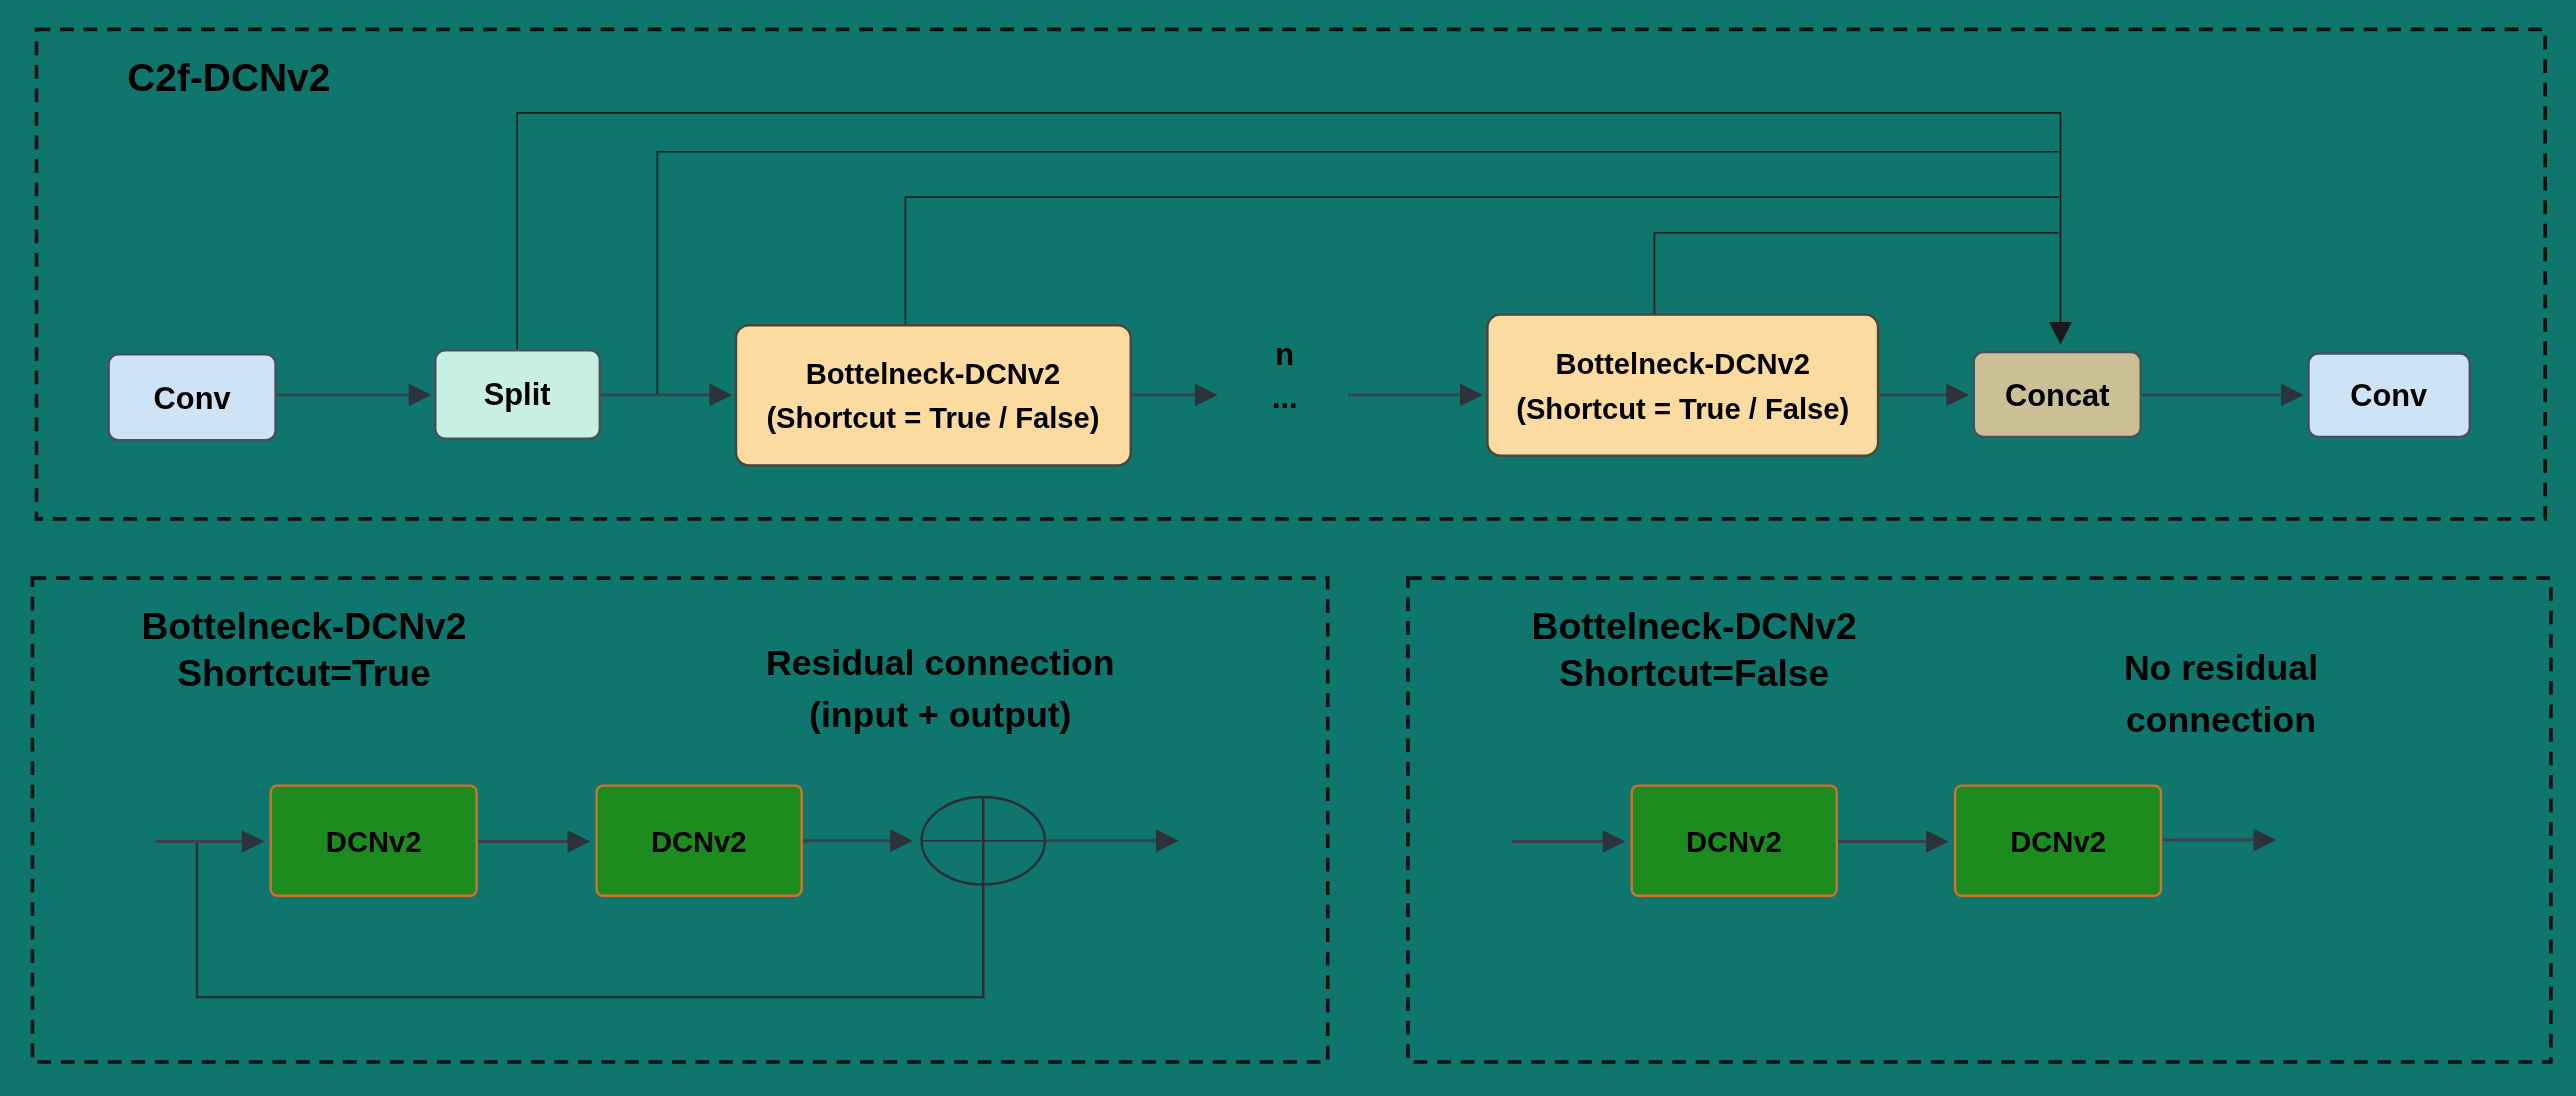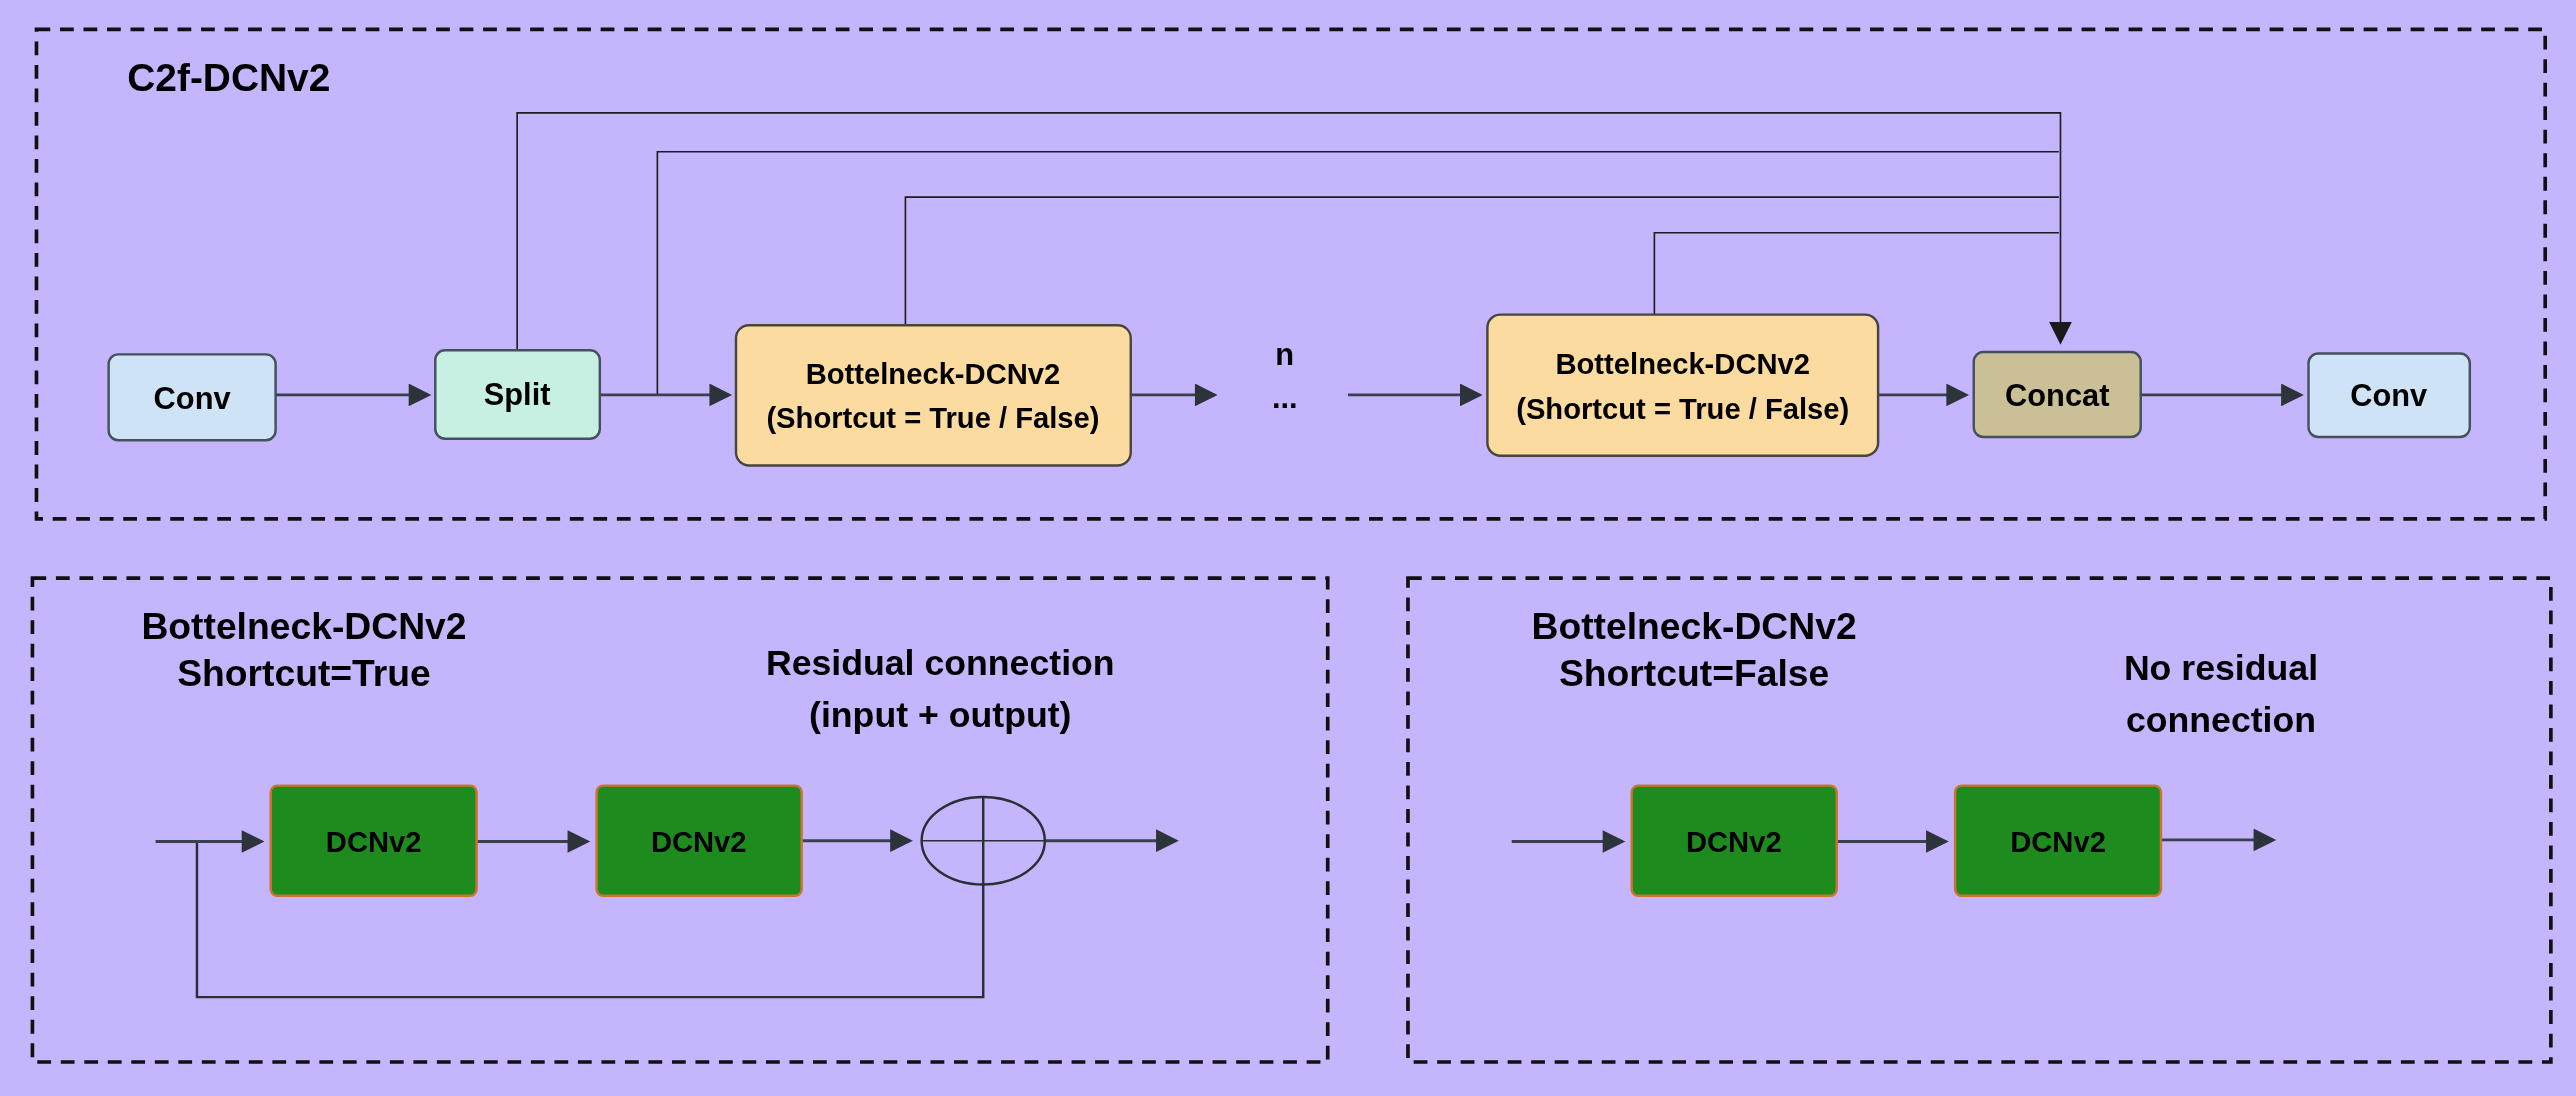--- a/index.html
+++ b/index.html
@@ -1,16 +1,16 @@
 <!DOCTYPE html>
 <html style="font-size:13px"><head>
 <meta charset="utf-8">
 <style>
   html,body{margin:0;padding:0;background:#ffffff;}
-  .stage{width:2576px;height:1097px;position:relative;background:#c4b5fd;
+  .stage{width:2576px;height:1097px;position:relative;background:#0f766e;
          font-family:"Liberation Sans", sans-serif;}
   svg{display:block;}
   .dashed-box{fill:none;stroke:#111111;stroke-width:4.5;stroke-dasharray:17 12;}
   .node{stroke:#44505c;stroke-width:3;}
   .bneck{stroke:#49453d;stroke-width:3;}
   .dcn{stroke-width:3;}
   .flow{stroke:#39424c;stroke-width:3.5;fill:none;}
   .skip{stroke:#1d1d1d;stroke-width:2;fill:none;}
   .short{stroke:#2a2f36;stroke-width:3;fill:none;}
   .inner{stroke:#2a2f36;stroke-width:2;fill:none;}

